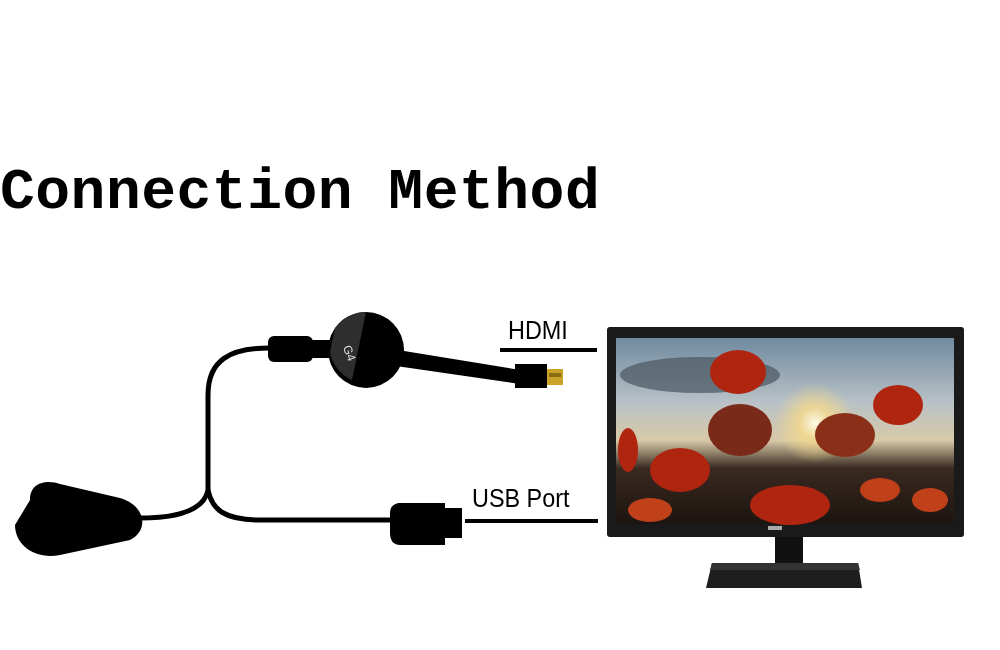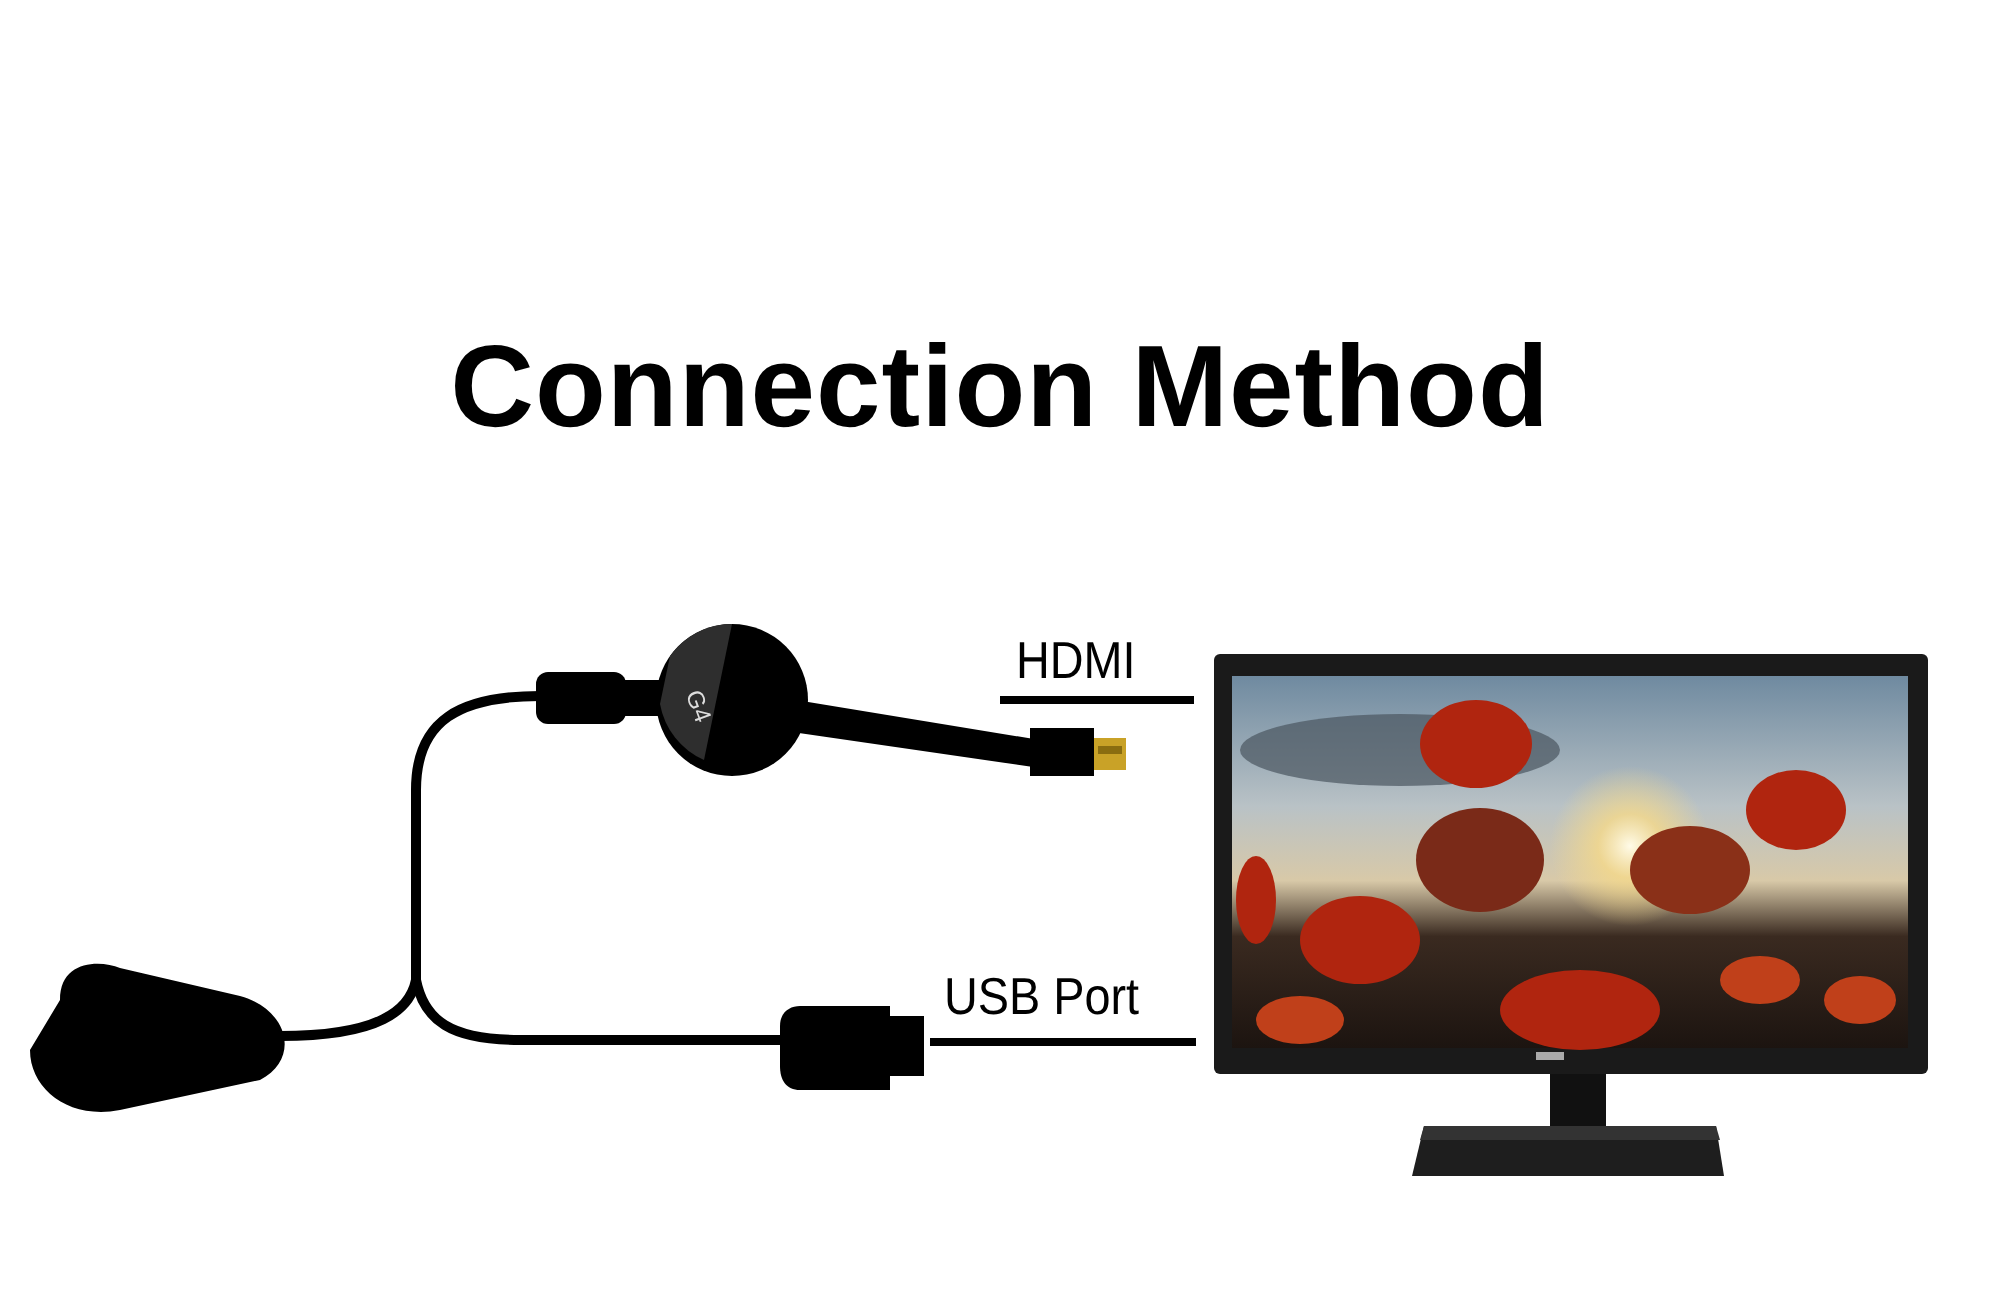--- a/index.html
+++ b/index.html
@@ -1,17 +1,17 @@
 <!DOCTYPE html>
 <html><head>
 <meta charset="utf-8">
 <style>
   html, body { margin:0; padding:0; background:#ffffff; }
   body { width:1000px; height:650px; position:relative; overflow:hidden; font-family:"Liberation Sans", sans-serif; }
-  .title { position:absolute; left:0; width:1000px; top:160px; text-align:center; font-family:Liberation Sans, sans-serif; font-weight:bold; font-size:58px; color:#000; letter-spacing:0.5px; }
+  .title { position:absolute; left:0; width:1000px; top:160px; text-align:left; font-family:Liberation Mono, monospace; font-weight:bold; font-size:58px; color:#000; letter-spacing:0.5px; }
   .label { position:absolute; font-family:"Liberation Sans", sans-serif; font-size:26px; color:#000; transform:scaleX(0.9); transform-origin:left top; }
   .label-line { position:absolute; height:4px; background:#000; }
   svg.diagram { position:absolute; left:0; top:0; }
 </style>
 </head>
 <body>
 
 <div class="title">Connection Method</div>
 
 <svg class="diagram" width="1000" height="650" viewBox="0 0 1000 650">

